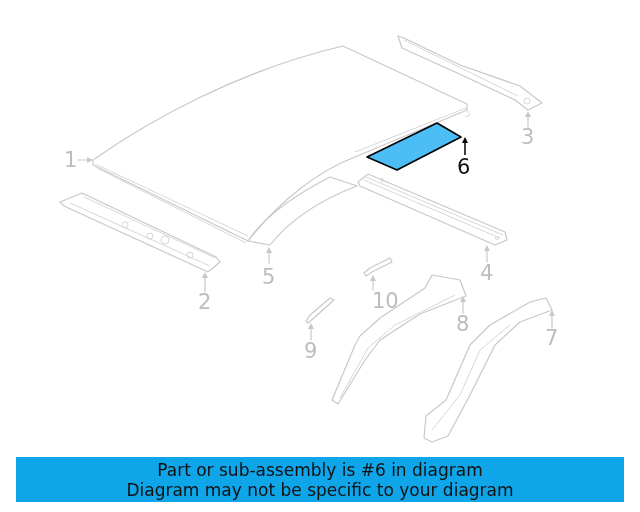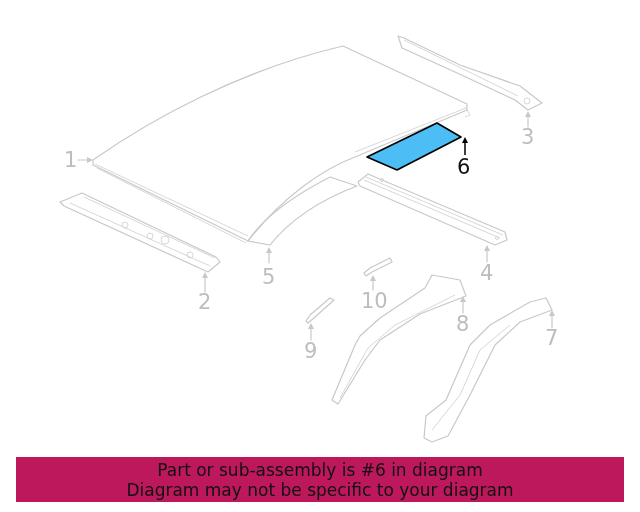--- a/index.html
+++ b/index.html
@@ -4,21 +4,21 @@
   <style>
     html, body { margin: 0; padding: 0; background: #ffffff; }
     body { width: 640px; height: 512px; position: relative; overflow: hidden;
            font-family: "DejaVu Sans", sans-serif; }
     #diagram { position: absolute; left: 0; top: 0; width: 640px; height: 512px; }
     .part { fill: none; stroke: #c8c8c8; stroke-width: 1.2; stroke-linejoin: round; stroke-linecap: round; }
     .part-thin { fill: none; stroke: #d2d2d2; stroke-width: 0.9; }
     .callout-label { position: absolute; font-size: 21px; color: #bdbdbd; line-height: 1; }
     .callout-label.active { color: #111111; }
     #banner { position: absolute; left: 16px; top: 457px; width: 608px; height: 45px;
-              background: #be185d; color: #111111; text-align: center;
+              background: #0ea5e9; color: #111111; text-align: center;
               font-size: 17px; line-height: 20px; padding-top: 3px; box-sizing: border-box; }
     #banner div { white-space: nowrap; }
   </style>
 </head>
 <body>
 
 <svg id="diagram" viewBox="0 0 640 512">
 
   <g>
     <path class="part" d="M93,160 C150,120 240,70 343,46 L467,104 L467,110 L355,157 C320,170 280,200 248,241 L93,165 Z"></path>
@@ -104,18 +104,18 @@
 
 <div class="callout-label" style="left:64px; top:150px;">1</div>
 <div class="callout-label" style="left:198px; top:292px;">2</div>
 <div class="callout-label" style="left:521px; top:127px;">3</div>
 <div class="callout-label" style="left:480px; top:263px;">4</div>
 <div class="callout-label" style="left:262px; top:267px;">5</div>
 <div class="callout-label active" style="left:457px; top:157px;">6</div>
 <div class="callout-label" style="left:545px; top:328px;">7</div>
 <div class="callout-label" style="left:456px; top:314px;">8</div>
 <div class="callout-label" style="left:304px; top:341px;">9</div>
-<div class="callout-label" style="left:361px; top:291px;">10</div>
+<div class="callout-label" style="left:372px; top:291px;">10</div>
 
 <div id="banner">
   <div>Part or sub-assembly is #6 in diagram</div>
   <div>Diagram may not be specific to your diagram</div>
 </div>
 
 </body></html>

